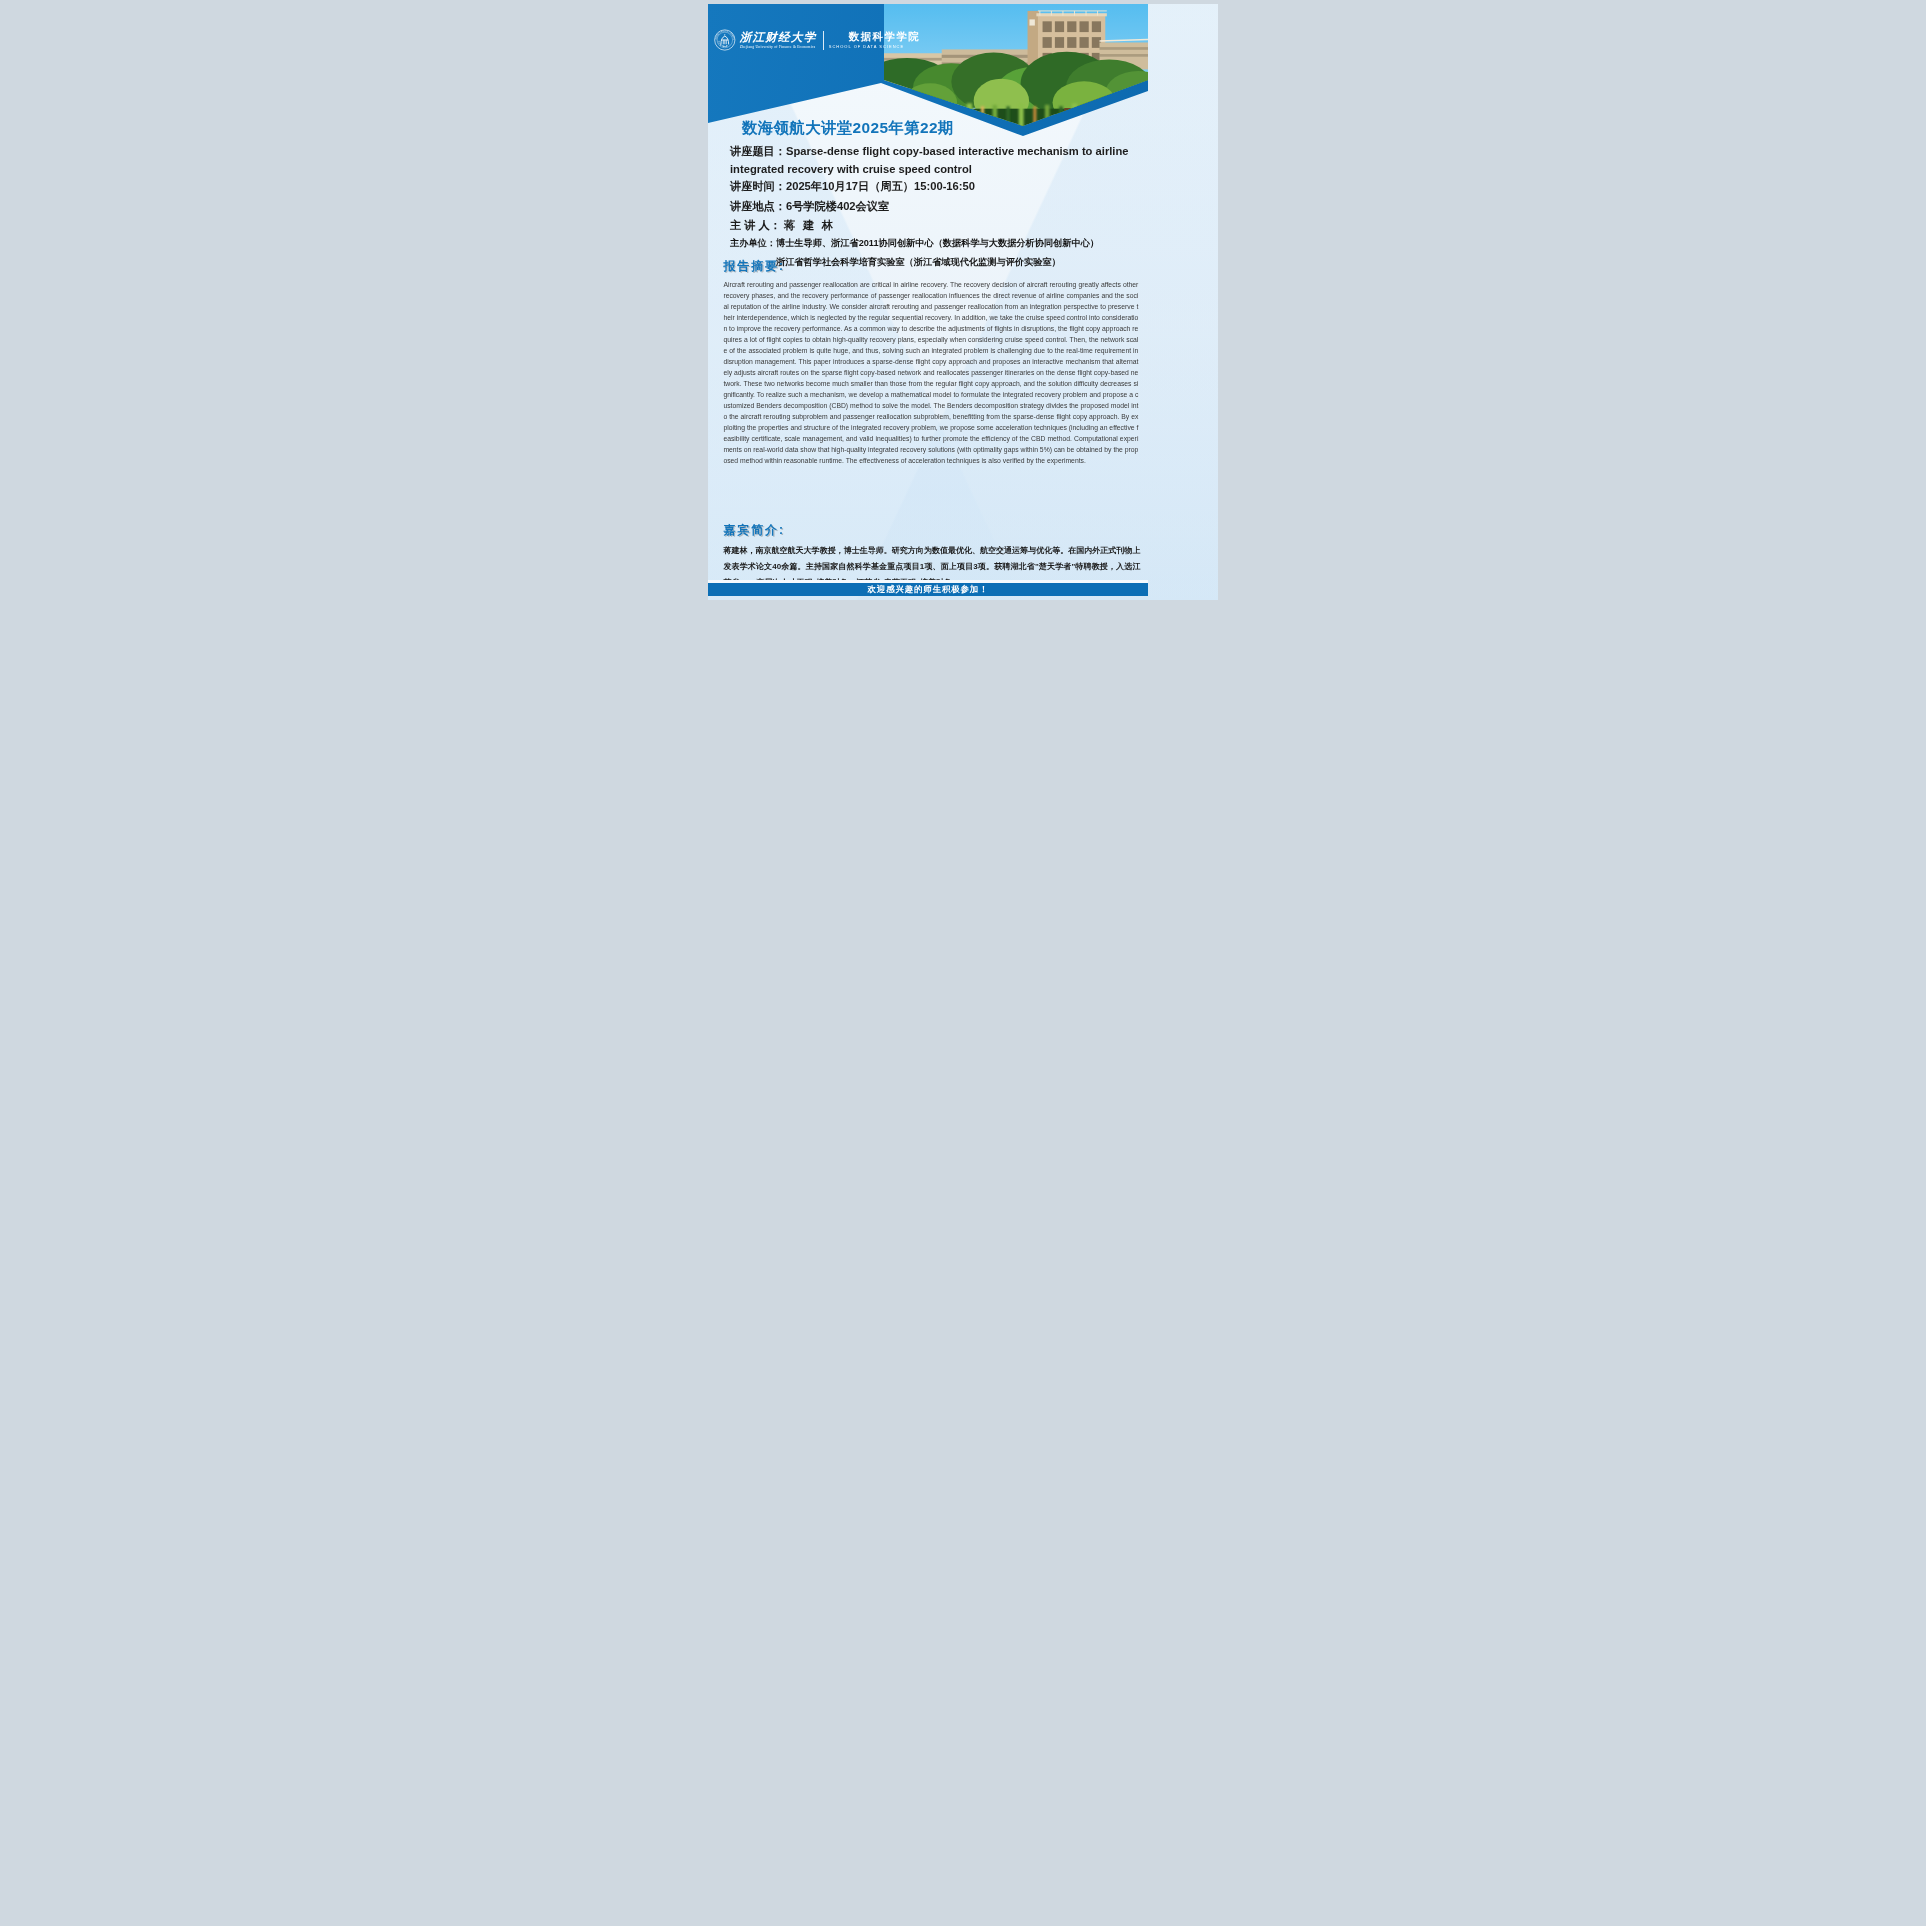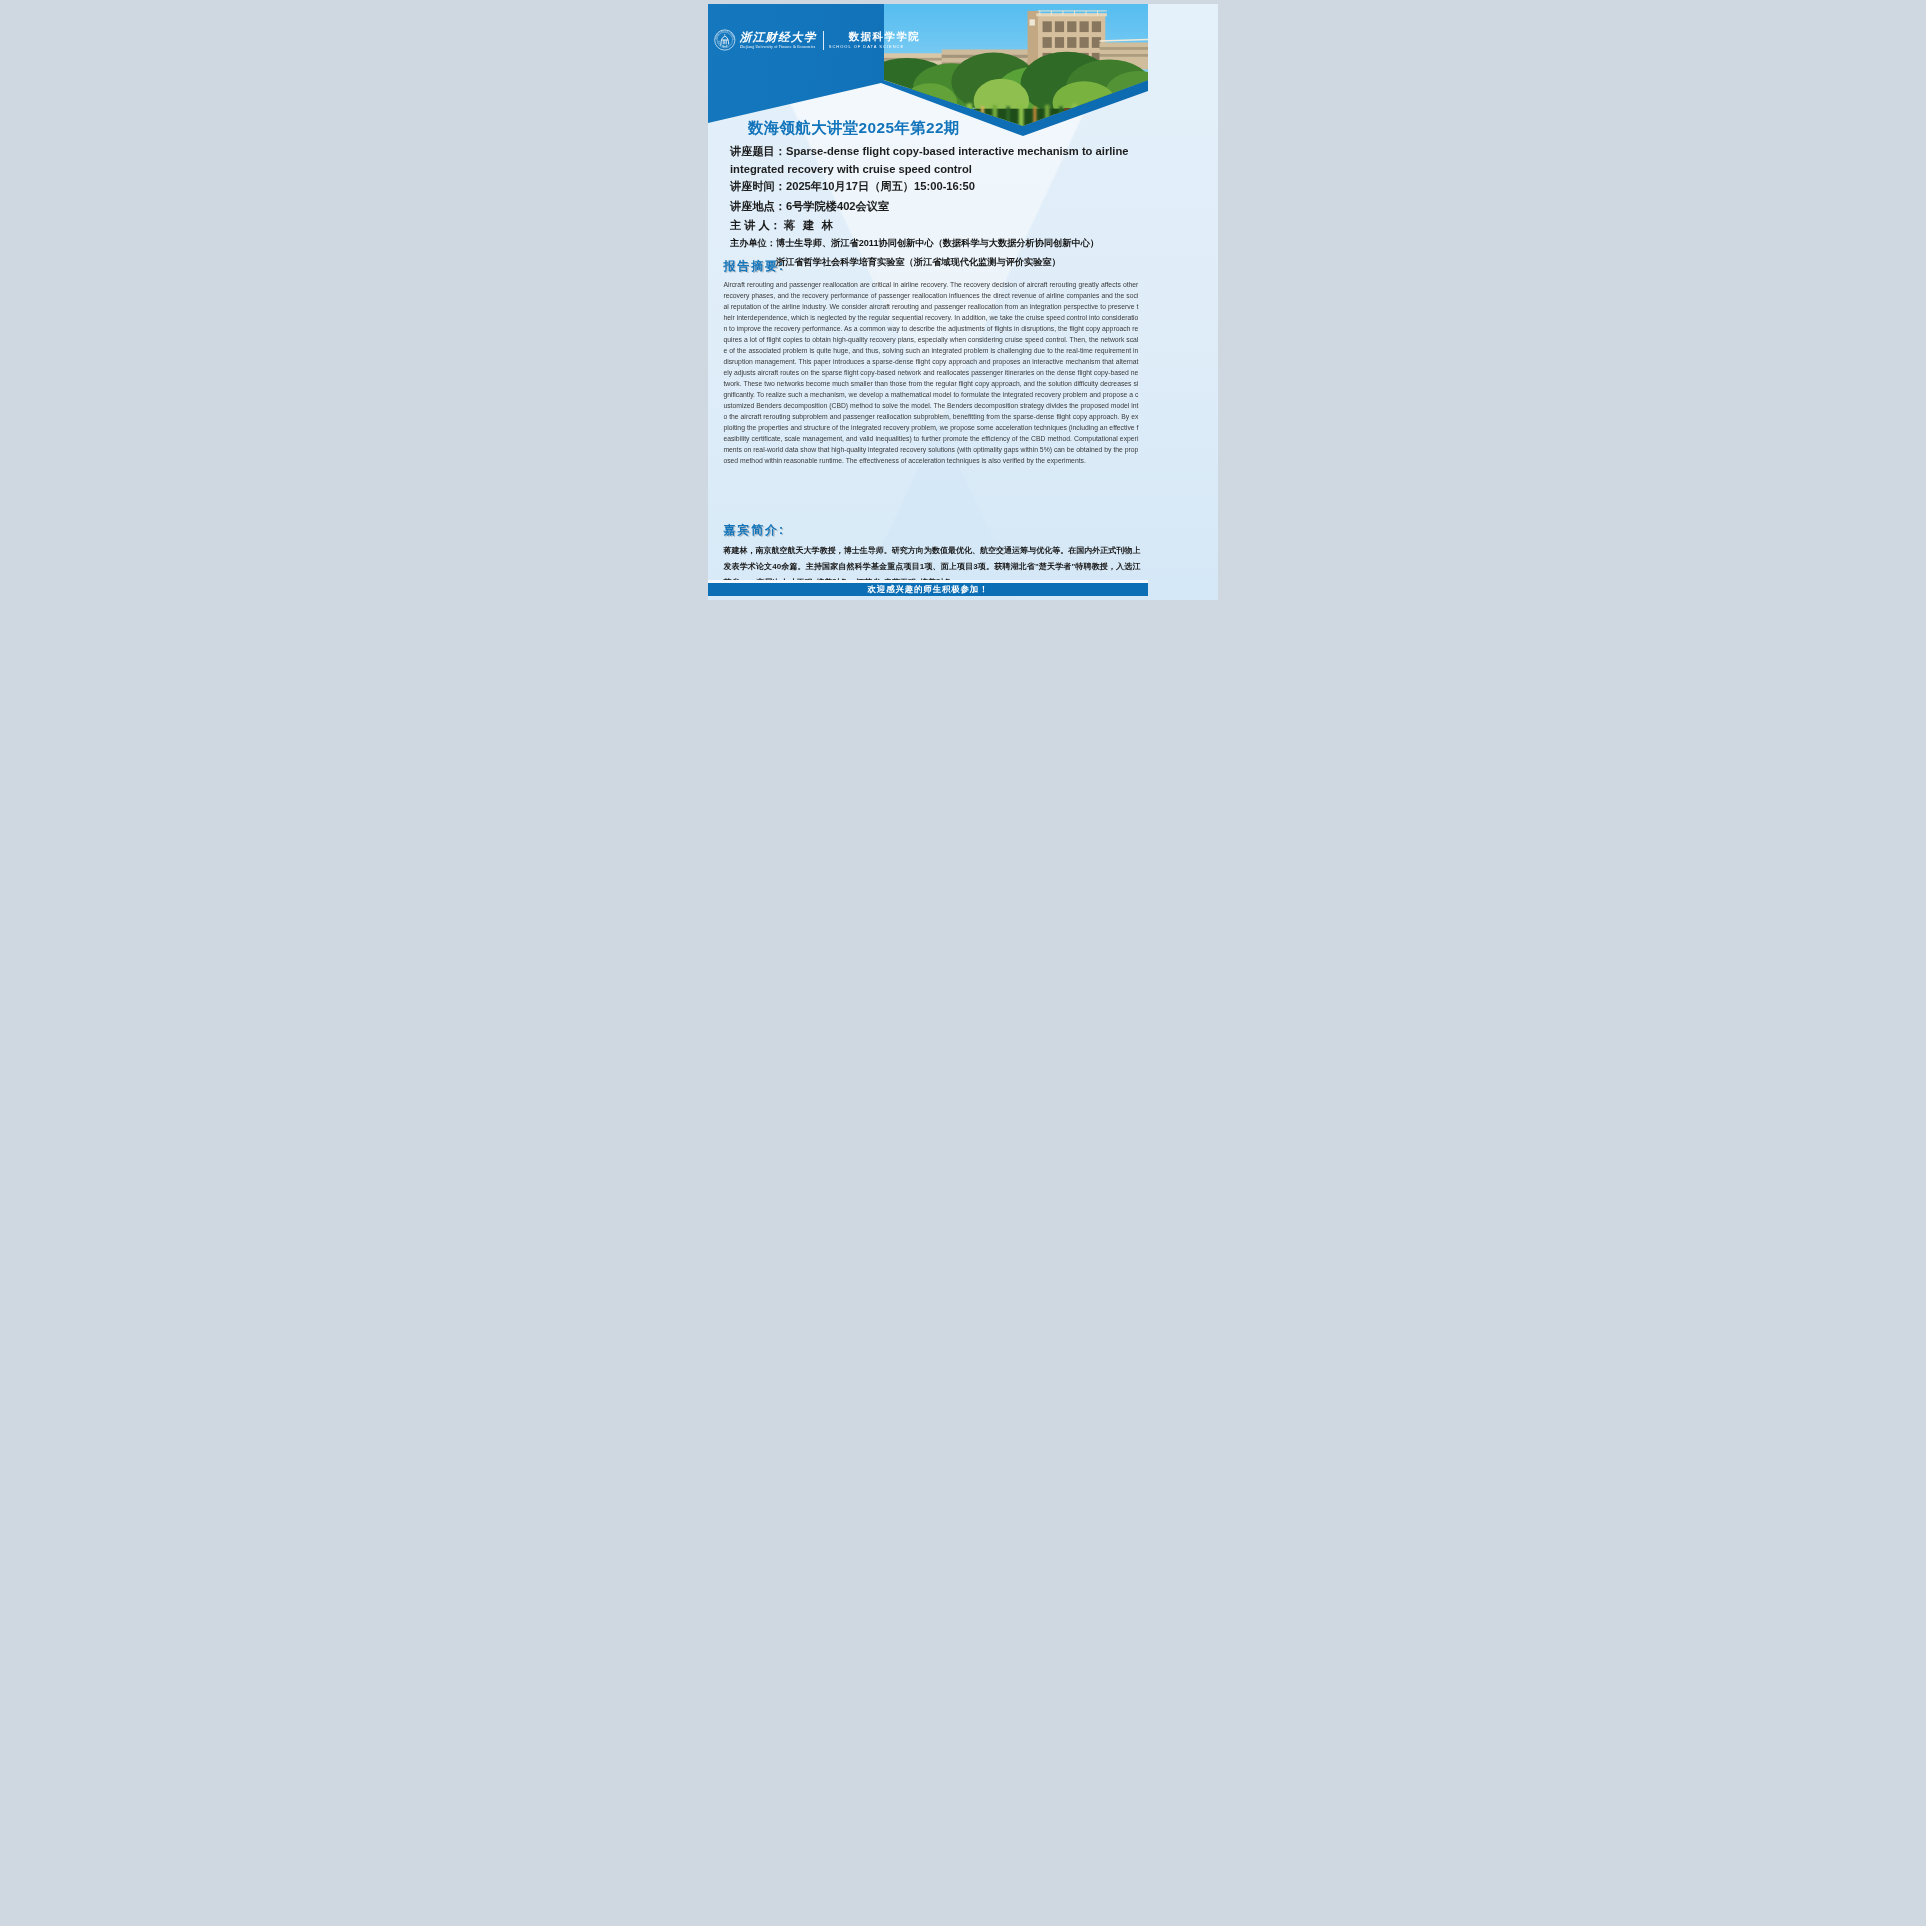--- a/index.html
+++ b/index.html
@@ -27,21 +27,21 @@
   .brandbar{position:absolute;left:6.2px;top:24px;display:flex;align-items:center;color:#fff;}
   .seal{width:21.6px;height:24px;flex:0 0 auto;}
   .uni{margin-left:3.9px;}
   .uni-cn{font-family:"DejaVu Serif","Liberation Serif",serif;font-style:italic;font-weight:bold;
           font-size:11.6px;letter-spacing:1.2px;line-height:12.3px;white-space:nowrap;}
   .uni-en{font-family:"Liberation Serif","DejaVu Serif",serif;font-size:3.7px;letter-spacing:0.2px;margin-top:1.5px;white-space:nowrap;}
   .brand-divider{width:0.8px;height:19px;background:rgba(255,255,255,.85);margin:0 5.4px 0 6.2px;}
   .school-cn{font-size:10.4px;font-weight:800;letter-spacing:1.5px;line-height:11.6px;white-space:nowrap;padding-left:20px;}
   .school-en{font-size:4px;letter-spacing:1px;margin-top:1.9px;white-space:nowrap;}
   
-  .page-title{position:absolute;left:40px;top:114px;margin:0;font-size:15.4px;font-weight:800;
+  .page-title{position:absolute;left:34px;top:114px;margin:0;font-size:15.4px;font-weight:800;
               color:#1274ba;letter-spacing:0.4px;white-space:nowrap;}
   .info{position:absolute;left:22px;margin:0;color:#1d1d1d;font-weight:700;font-size:11.2px;line-height:18px;}
   .info .lbl{font-weight:800;}
   .info-topic{top:138px;width:420px;}
   .info-time{top:173px;white-space:nowrap;}
   .info-venue{top:193px;white-space:nowrap;}
   .info-speaker{top:212px;white-space:nowrap;}
   .info-speaker .val{margin-left:3.1px;letter-spacing:2.3px;}
   .host{position:absolute;left:22px;top:230px;display:flex;color:#161616;font-weight:700;font-size:9.2px;line-height:19px;}
   .host .lbl{white-space:nowrap;text-align:center;}

